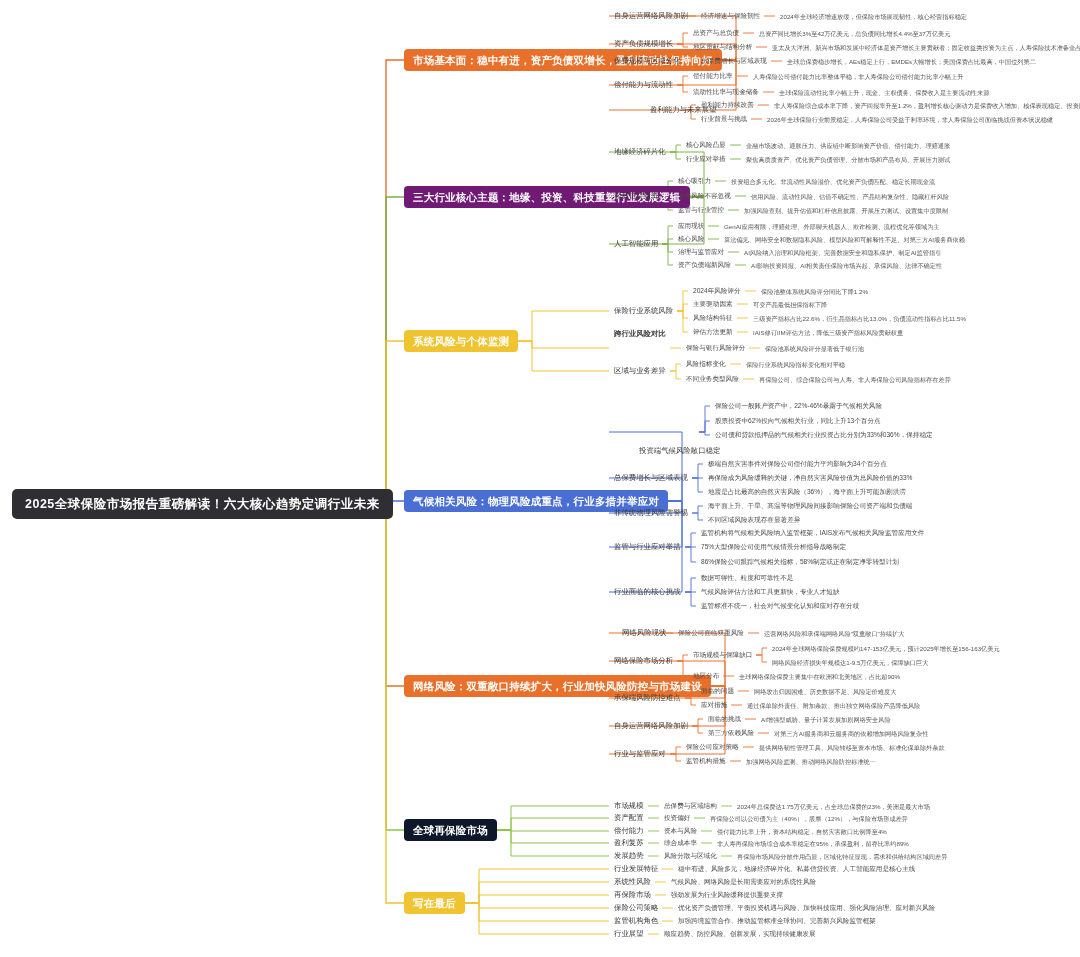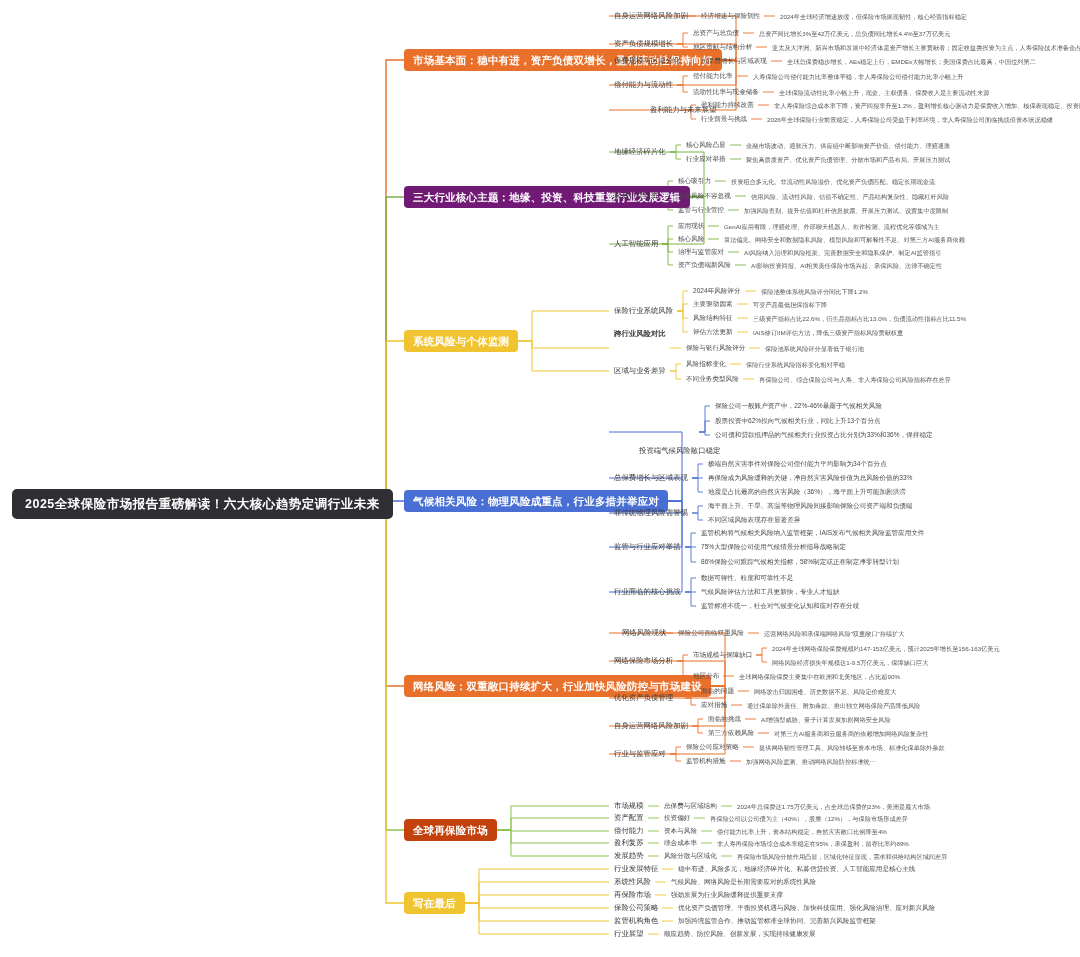--- a/index.html
+++ b/index.html
@@ -293,36 +293,36 @@
       <div class="node l1" style="left: 404px; top: 675px; background: rgb(232, 112, 42);">网络风险：双重敞口持续扩大，行业加快风险防控与市场建设</div>
       <div class="node l2" style="left: 612px; top: 627.5px; margin-left: 8px;">网络风险现状</div>
       <div class="node l3" style="left: 676px; top: 628px;">保险公司面临双重风险</div>
       <div class="node l4" style="left: 762px; top: 628.5px;">运营网络风险和承保端网络风险"双重敞口"持续扩大</div>
       <div class="node l2" style="left: 612px; top: 655.5px;">网络保险市场分析</div>
       <div class="node l3" style="left: 691px; top: 650px;">市场规模与保障缺口</div>
       <div class="node l4" style="left: 770px; top: 643.5px;">2024年全球网络保险保费规模约147-153亿美元，预计2025年增长至156-163亿美元</div>
       <div class="node l4" style="left: 770px; top: 657.5px;">网络风险经济损失年规模达1-9.5万亿美元，保障缺口巨大</div>
       <div class="node l3" style="left: 691px; top: 671px;">地区分布</div>
       <div class="node l4" style="left: 737px; top: 671.5px;">全球网络保险保费主要集中在欧洲和北美地区，占比超90%</div>
-      <div class="node l2" style="left: 612px; top: 692.5px;">优化资产负债管理</div>
+      <div class="node l2" style="left: 612px; top: 692.5px;">承保端风险防控难点</div>
       <div class="node l3" style="left: 699px; top: 686px;">面临的问题</div>
       <div class="node l4" style="left: 752px; top: 686.5px;">网络攻击归因困难、历史数据不足、风险定价难度大</div>
       <div class="node l3" style="left: 699px; top: 700px;">应对措施</div>
       <div class="node l4" style="left: 745px; top: 700.5px;">通过保单除外责任、附加条款、推出独立网络保险产品降低风险</div>
       <div class="node l2" style="left: 612px; top: 720.5px;">自身运营网络风险加剧</div>
       <div class="node l3" style="left: 706px; top: 714px;">面临的挑战</div>
       <div class="node l4" style="left: 759px; top: 714.5px;">AI增强型威胁、量子计算发展加剧网络安全风险</div>
       <div class="node l3" style="left: 706px; top: 728px;">第三方依赖风险</div>
       <div class="node l4" style="left: 772px; top: 728.5px;">对第三方AI服务商和云服务商的依赖增加网络风险复杂性</div>
       <div class="node l2" style="left: 612px; top: 748.5px;">行业与监管应对</div>
       <div class="node l3" style="left: 684px; top: 742px;">保险公司应对策略</div>
       <div class="node l4" style="left: 757px; top: 742.5px;">提供网络韧性管理工具、风险转移至资本市场、标准化保单除外条款</div>
       <div class="node l3" style="left: 684px; top: 756px;">监管机构措施</div>
       <div class="node l4" style="left: 744px; top: 756.5px;">加强网络风险监测、推动网络风险防控标准统一</div>
-      <div class="node l1" style="left: 404px; top: 819px; background: #c2410c;">全球再保险市场</div>
+      <div class="node l1" style="left: 404px; top: 819px; background: #0f172a;">全球再保险市场</div>
       <div class="node l2" style="left: 612px; top: 800.5px;">市场规模</div>
       <div class="node l3" style="left: 662px; top: 801px;">总保费与区域结构</div>
       <div class="node l4" style="left: 735px; top: 801.5px;">2024年总保费达1.75万亿美元，占全球总保费的23%，美洲是最大市场</div>
       <div class="node l2" style="left: 612px; top: 812.5px;">资产配置</div>
       <div class="node l3" style="left: 662px; top: 813px;">投资偏好</div>
       <div class="node l4" style="left: 708px; top: 813.5px;">再保险公司以公司债为主（40%），股票（12%），与保险市场形成差异</div>
       <div class="node l2" style="left: 612px; top: 825.5px;">偿付能力</div>
       <div class="node l3" style="left: 662px; top: 826px;">资本与风险</div>
       <div class="node l4" style="left: 715px; top: 826.5px;">偿付能力比率上升，资本结构稳定，自然灾害敞口比例降至4%</div>
       <div class="node l2" style="left: 612px; top: 837.5px;">盈利复苏</div>

